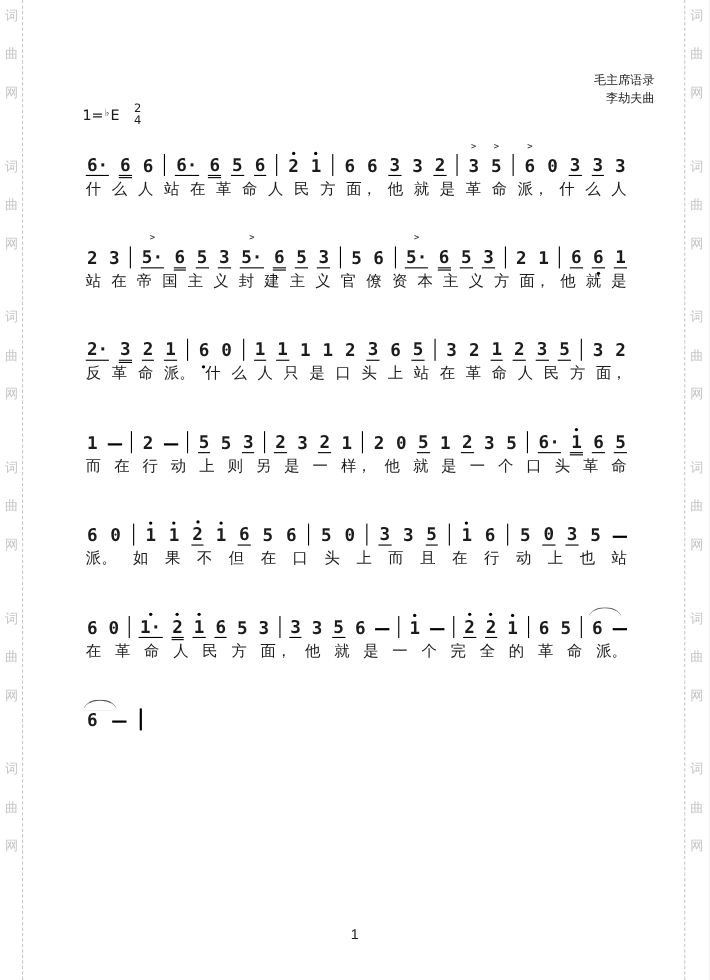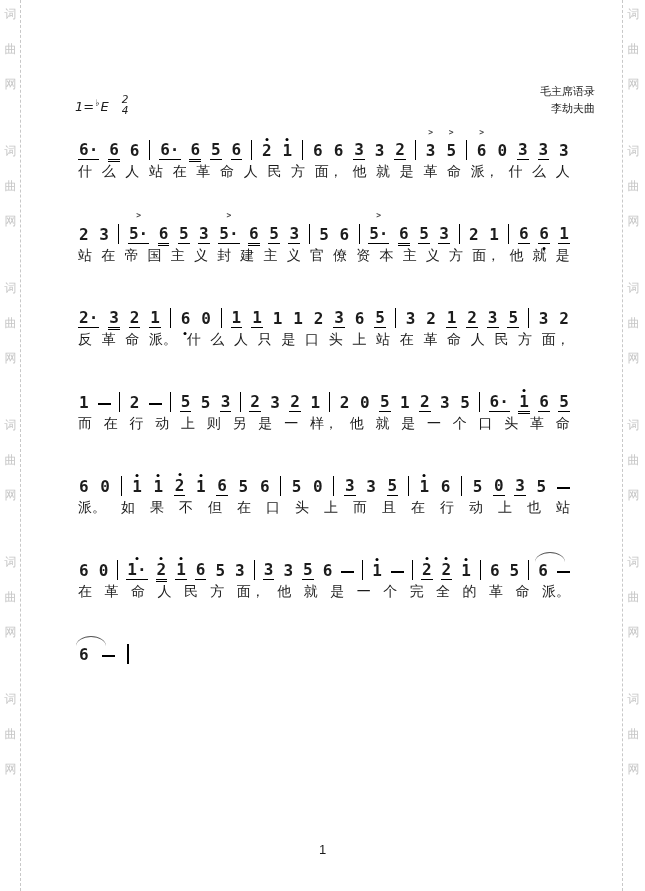--- a/index.html
+++ b/index.html
@@ -13,24 +13,24 @@
   .wm-col.left { left:3px; } .wm-col.right { right:4px; }
   .wm-group { margin-bottom:55px; }
   .wm-ch { display:block; font-size:12px; line-height:12px; margin-bottom:23px;
            color:#c6c6c6; text-align:center; }
   .rule { position:absolute; top:0; bottom:0; border-left:1px dashed #c8c8c8; }
   .rule.left { left:20px; } .rule.right { right:22px; }
 
   .title { position:absolute; top:54px; left:0; width:100%; text-align:center;
            font-size:20px; font-weight:bold; letter-spacing:3px;
            font-family:"DejaVu Sans", sans-serif; }
-  .credits { position:absolute; top:83px; right:50px; text-align:right;
+  .credits { position:absolute; top:65px; right:50px; text-align:right;
              font-size:11px; line-height:1.5; }
   .keysig { position:absolute; top:94px; left:75px; font-size:13px;
-            font-family:"DejaVu Sans", sans-serif;font-style:italic; }
+            font-family:"DejaVu Sans", sans-serif; }
   .keysig .flat { font-size:9px; vertical-align:5px; margin:0 1px; }
   .meter { display:inline-block; margin-left:9px; font-size:10.5px; line-height:1;
            text-align:center; vertical-align:-3px; }
   .meter span { display:block; }
 
   .systems { position:absolute; top:120px; left:78px; width:492px; }
   .system { margin-bottom:23px; }
   .notes-row { position:relative; display:flex; justify-content:space-between;
                align-items:flex-end; padding-top:14px; height:26px;
                font-family:"DejaVu Sans Mono", monospace; font-size:16px;

